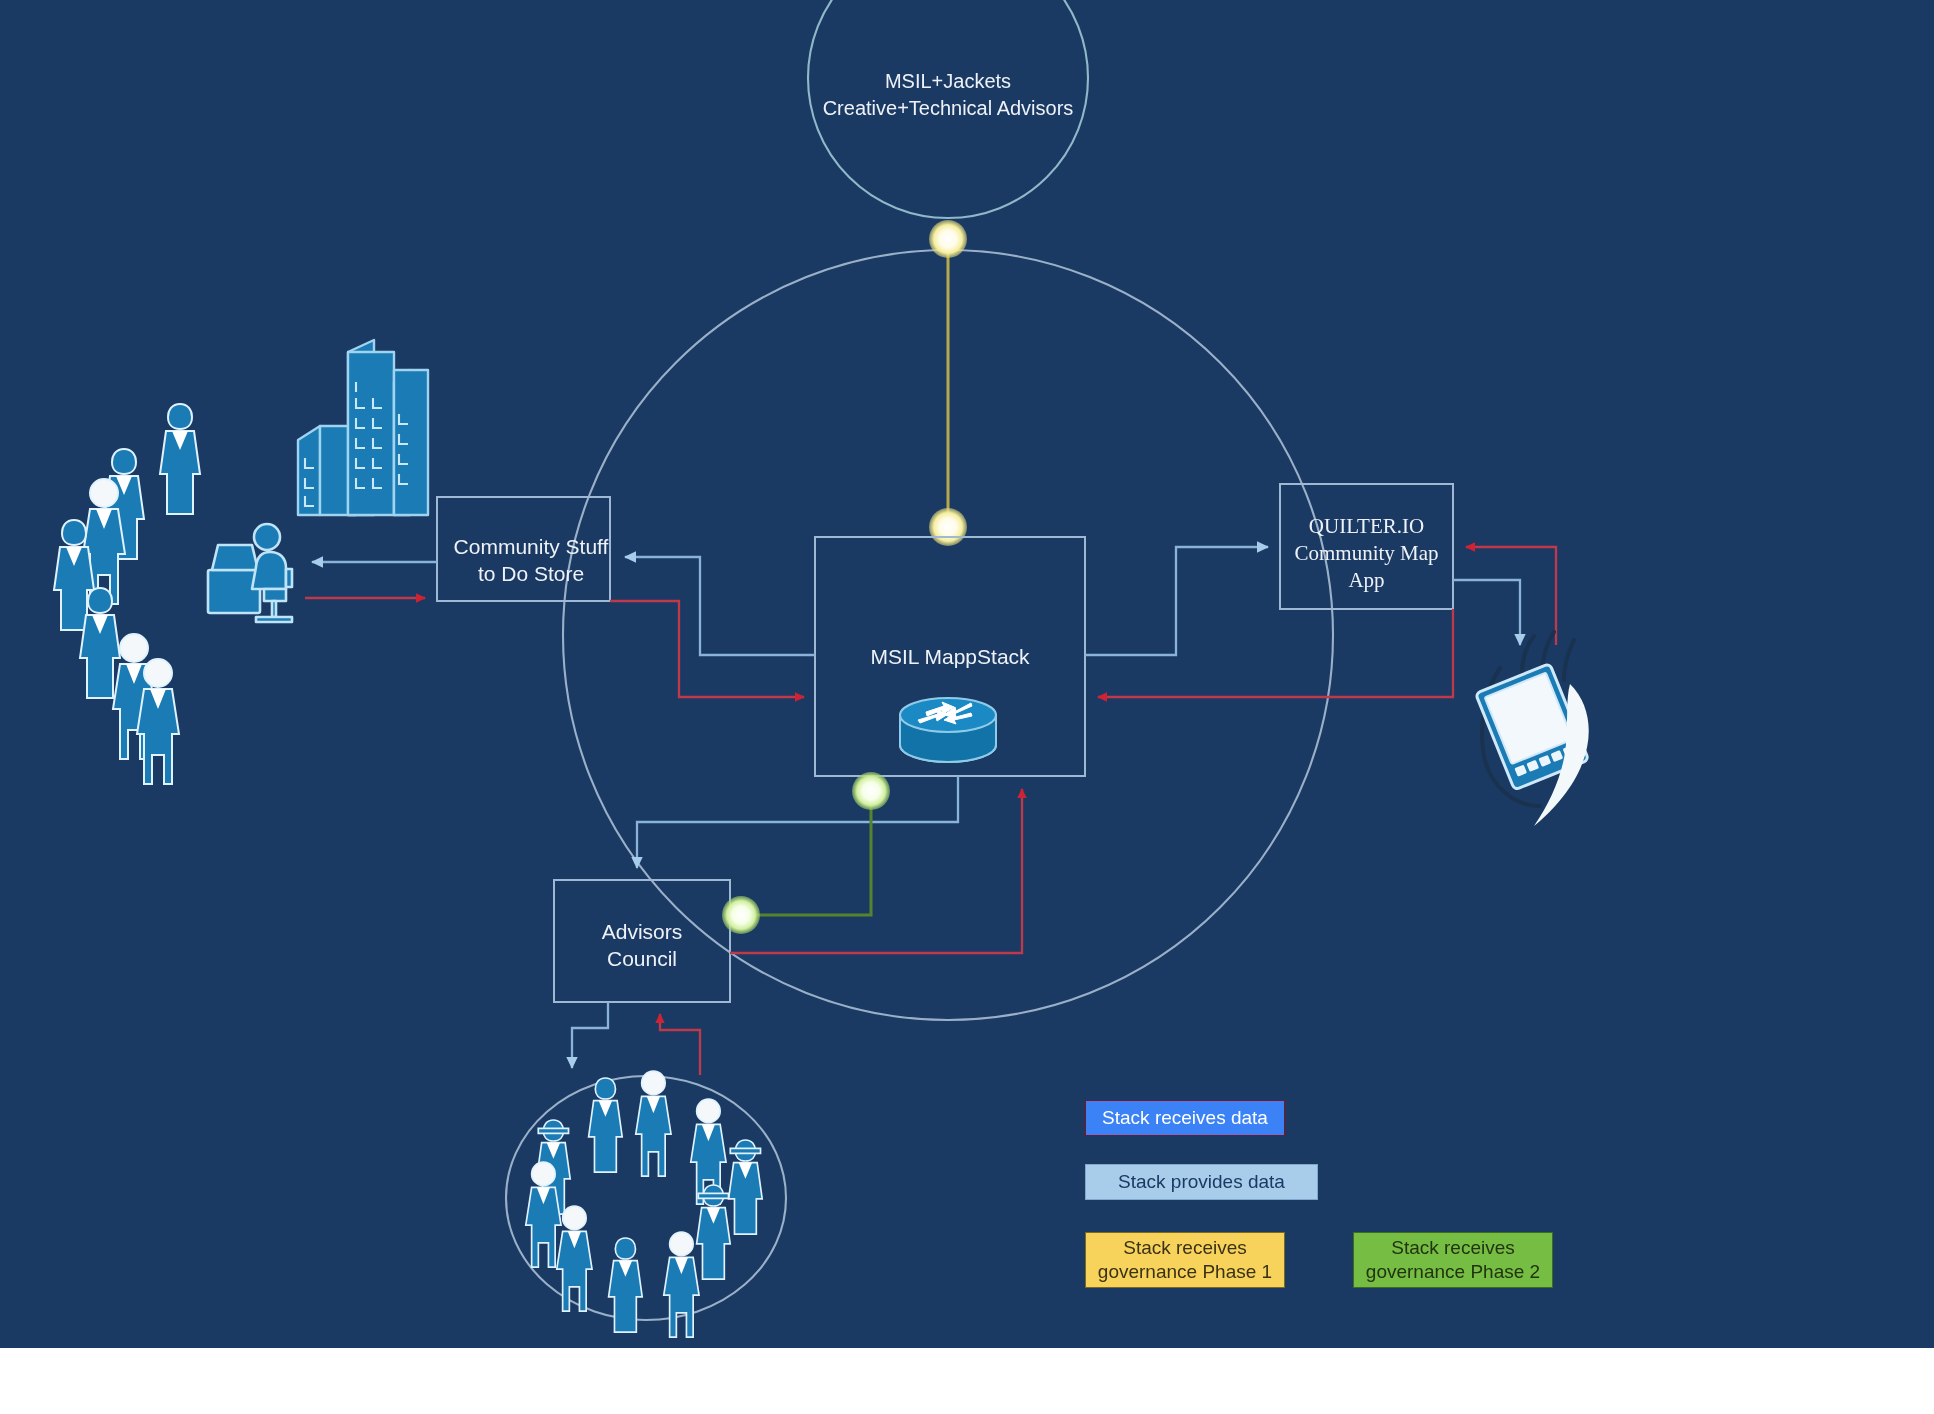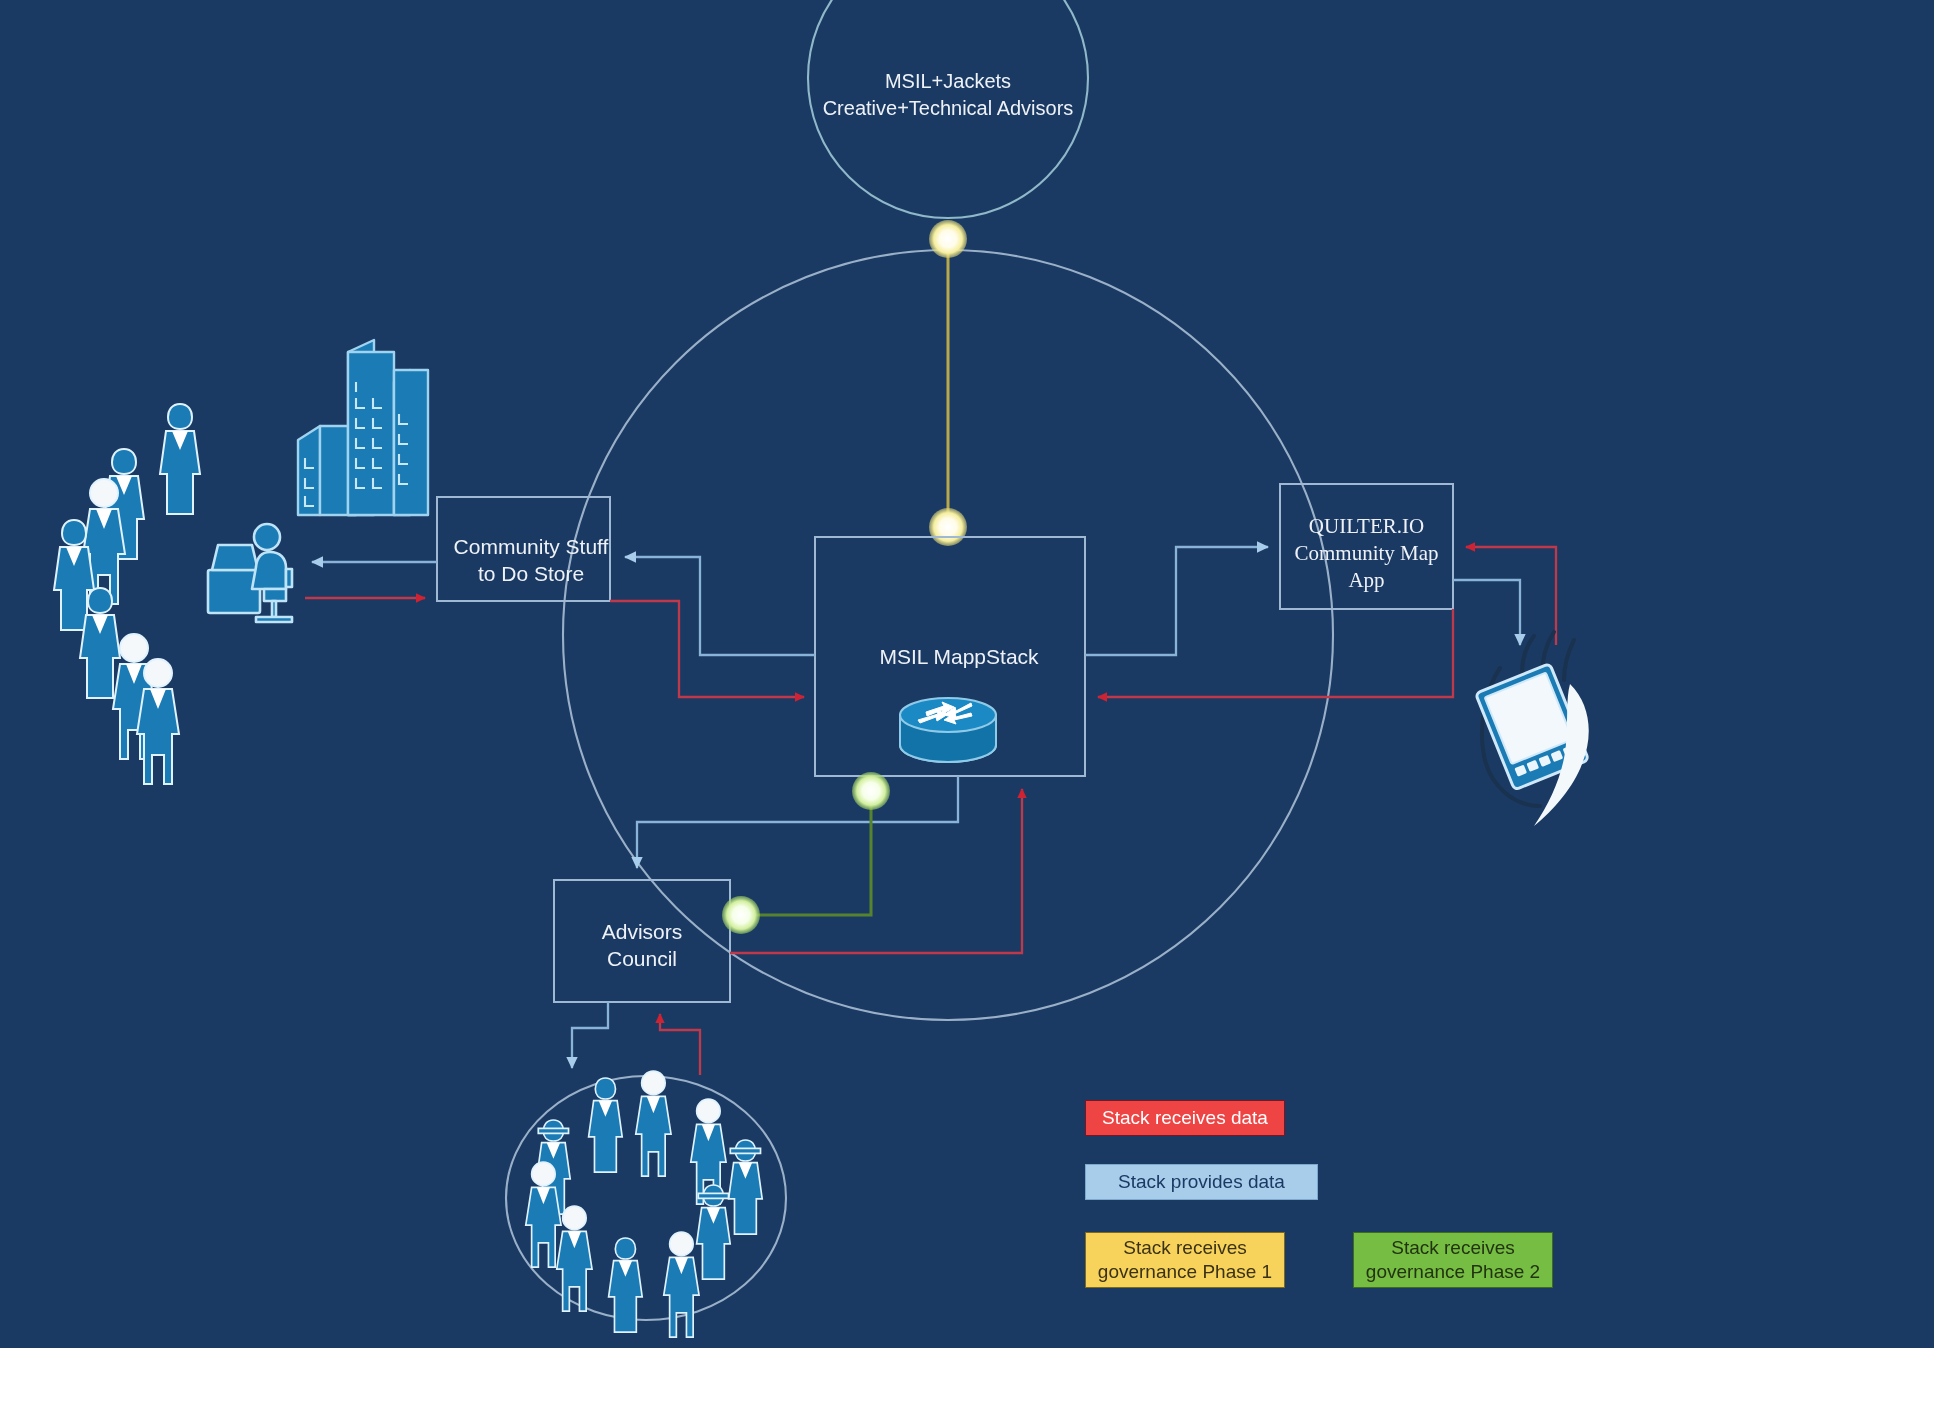--- a/index.html
+++ b/index.html
@@ -344,31 +344,31 @@
     </g>
 
   </svg>
 
   <div class="circle-label" style="left:808px; top:68px; width:280px;">MSIL+Jackets
 Creative+Technical Advisors</div>
 
   <div class="nodebox-label" style="left:437px; top:533px; width:188px;">Community Stuff
 to Do Store</div>
 
-  <div class="nodebox-label" style="left:815px; top:643px; width:270px;padding-left:9px;">MSIL MappStack</div>
+  <div class="nodebox-label" style="left:815px; top:643px; width:270px;">MSIL MappStack</div>
 
   <div class="nodebox-label" style="left:1280px; top:513px; width:173px;font-family:Liberation Serif, serif;">QUILTER.IO
 Community Map
 App</div>
 
   <div class="nodebox-label" style="left:554px; top:918px; width:176px;">Advisors
 Council</div>
 
   <div id="legend">
-      <div class="legend-chip" style="left: 1085px; top: 1100px; width: 200px; height: 36px; background: #ef4444; color: rgb(255, 255, 255); border: 1px solid rgb(125, 20, 32);">Stack receives data</div>
+      <div class="legend-chip" style="left: 1085px; top: 1100px; width: 200px; height: 36px; background: #3b82f6; color: rgb(255, 255, 255); border: 1px solid rgb(125, 20, 32);">Stack receives data</div>
       <div class="legend-chip" style="left: 1085px; top: 1164px; width: 233px; height: 36px; background: rgb(168, 205, 235); color: rgb(27, 58, 99); border: 1px solid rgb(126, 168, 204); text-align: right;">Stack provides data</div>
       <div class="legend-chip" style="left: 1085px; top: 1232px; width: 200px; height: 56px; background: rgb(248, 211, 92); color: rgb(58, 50, 20); border: 1px solid rgb(125, 106, 29);">Stack receives
 governance Phase 1</div>
       <div class="legend-chip" style="left: 1353px; top: 1232px; width: 200px; height: 56px; background: rgb(118, 189, 68); color: rgb(34, 52, 15); border: 1px solid rgb(63, 107, 30);">Stack receives
 governance Phase 2</div>
     </div>
 
 </div>
 
 </body></html>

